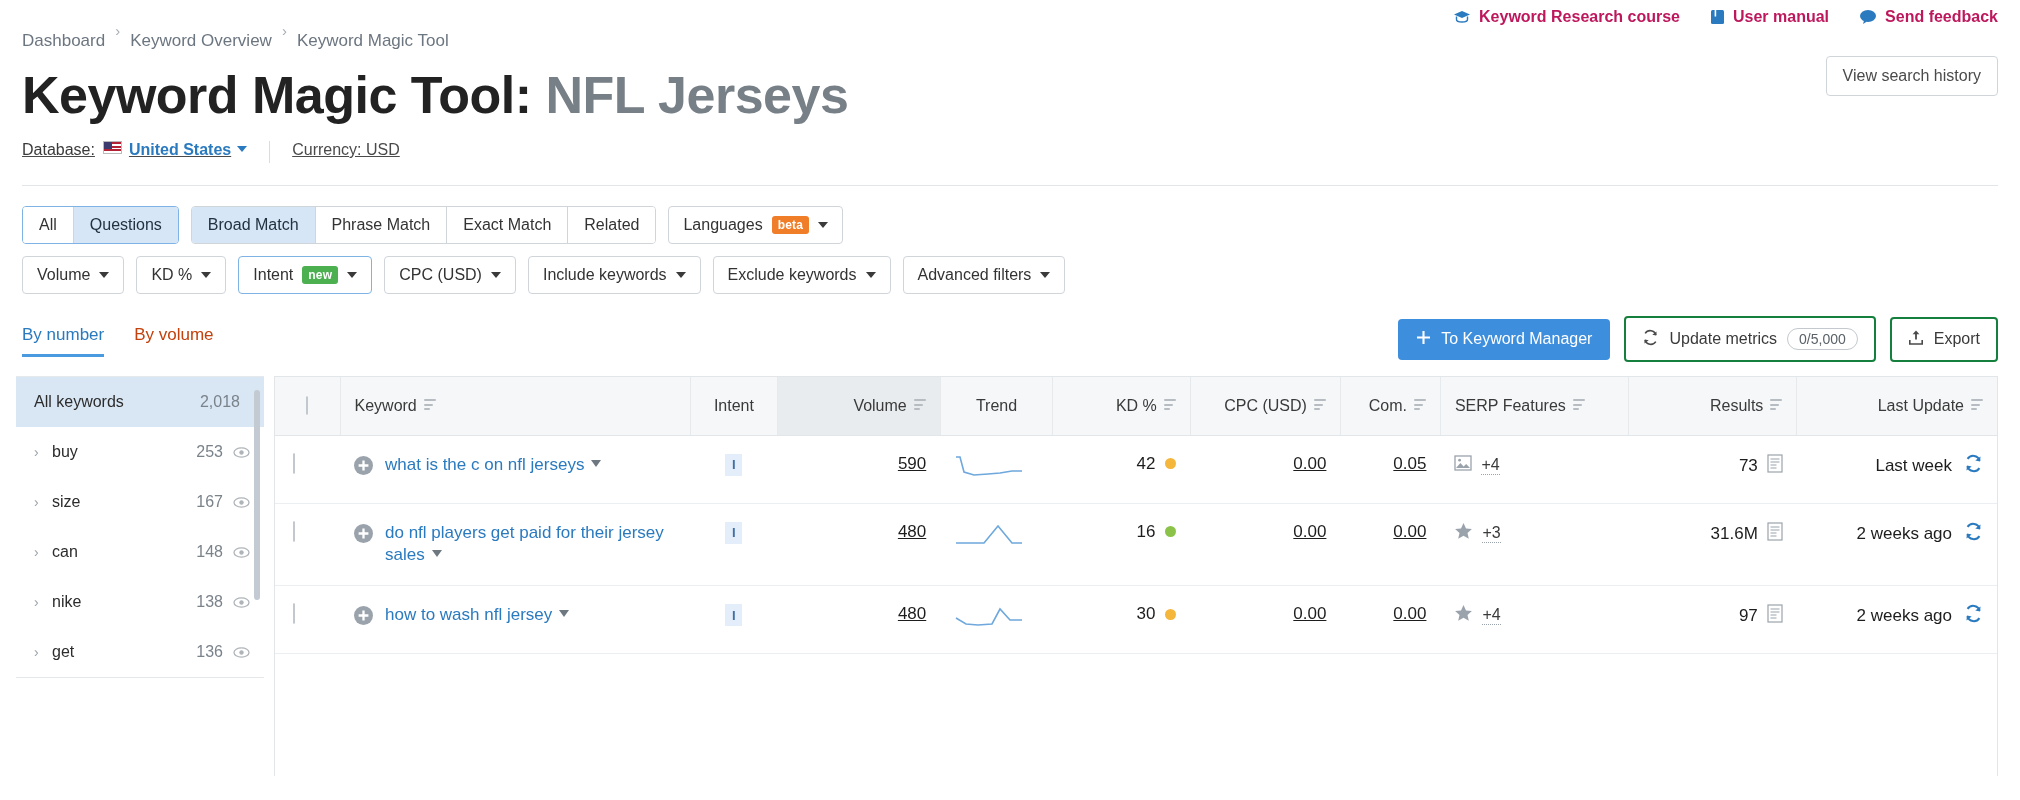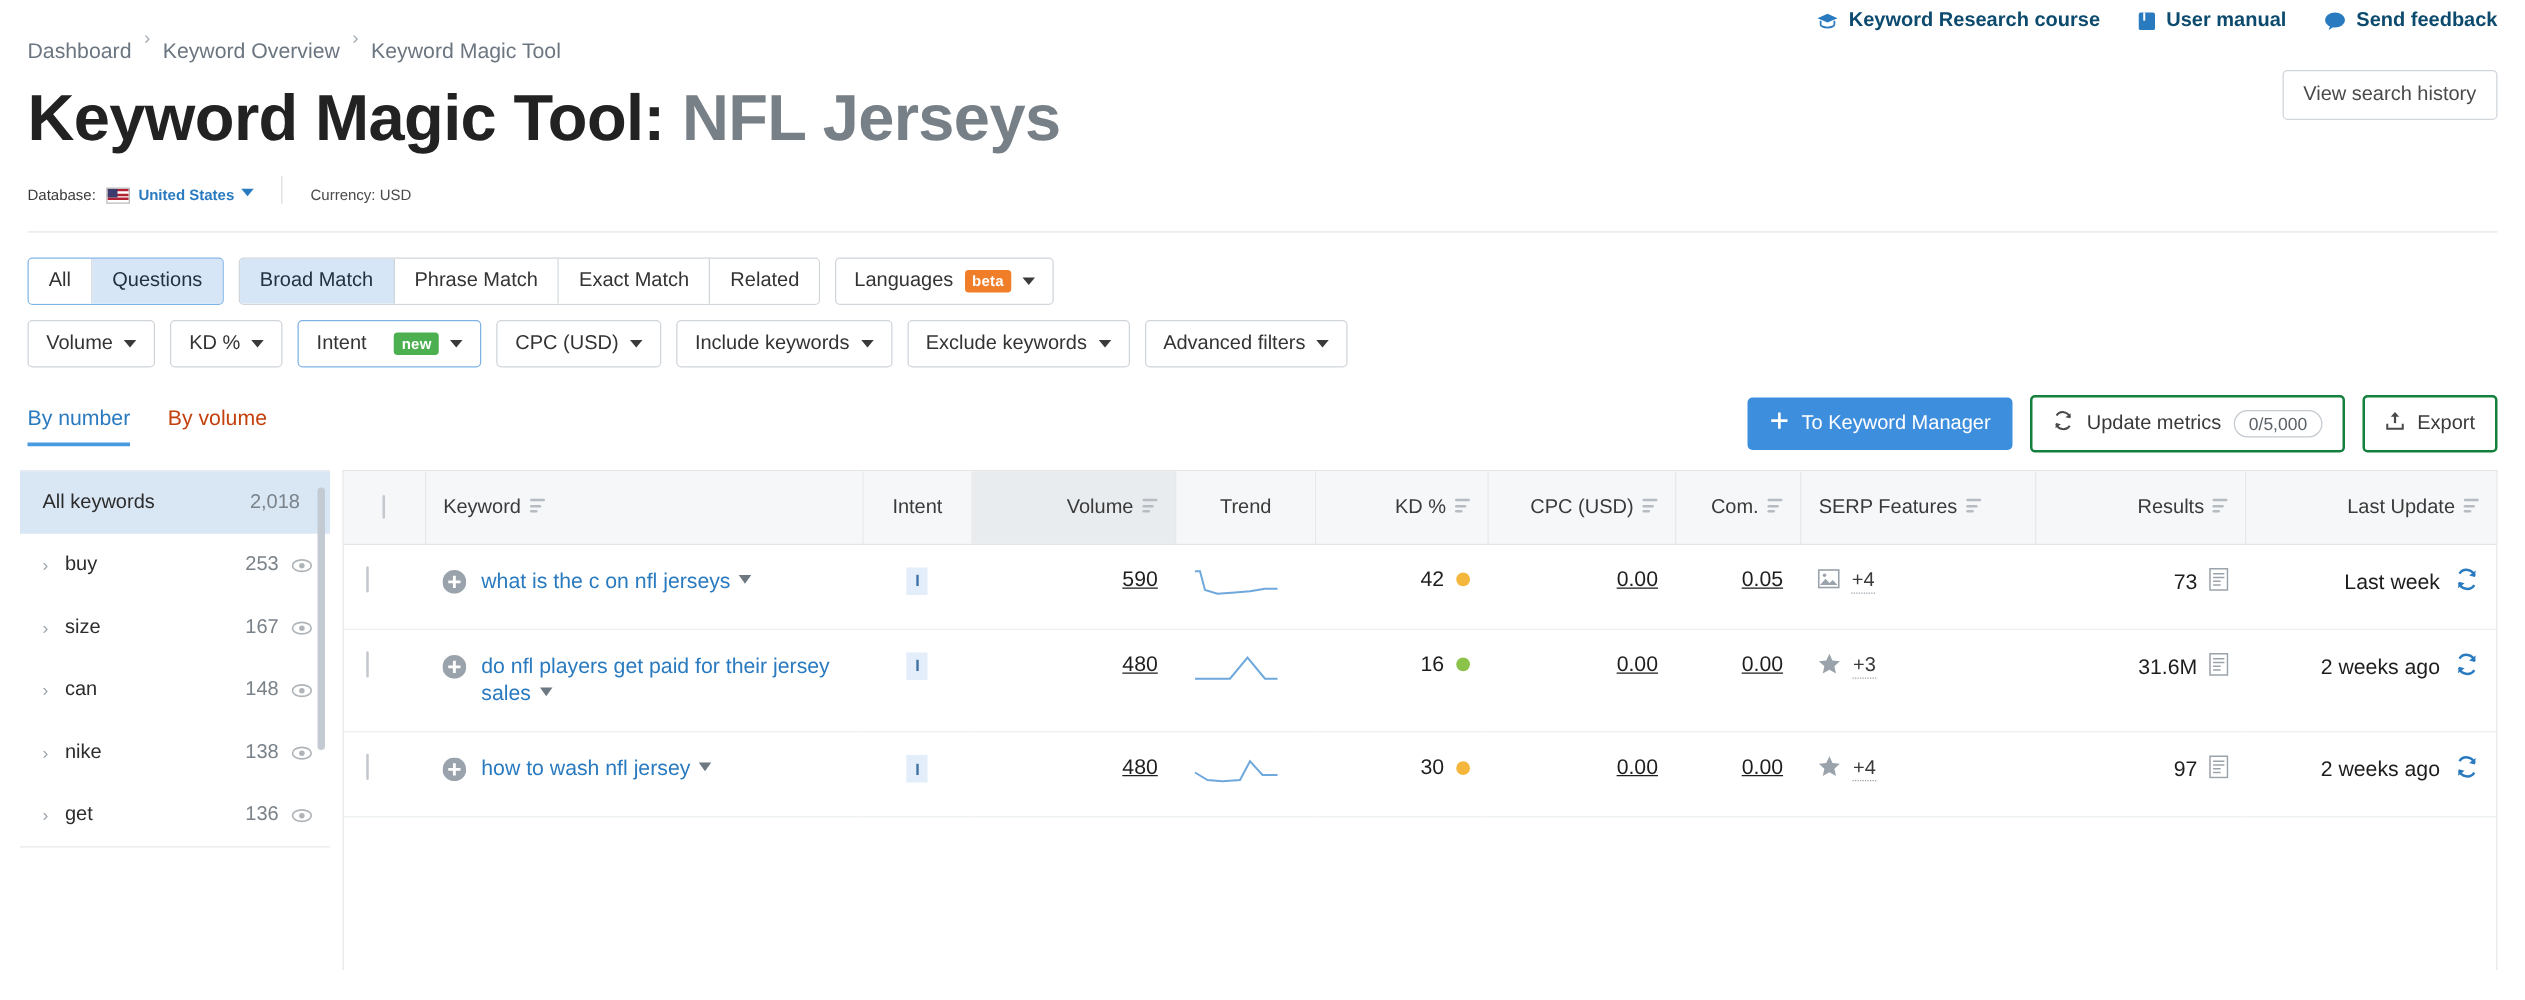--- a/index.html
+++ b/index.html
@@ -13,27 +13,27 @@
   a { text-decoration: none; }
 
   
   .header { position: relative; padding: 0 22px; }
   .breadcrumb { display: flex; align-items: center; gap: 10px; font-size: 17px; color: #6c7680; padding-top: 10px; }
   .breadcrumb .crumb { color: #6c7680; margin-top: 21px; }
   .breadcrumb .crumb.link { color: #6c7680; }
   .breadcrumb .sep { color: #a5adb5; font-size: 15px; }
 
   .toplinks { position: absolute; right: 22px; top: 8px; display: flex; align-items: center; gap: 30px; font-size: 16px; }
-  .toplink { display: flex; align-items: center; gap: 8px; color: #0c4a6e; font-weight: 600; }
+  .toplink { display: flex; align-items: center; gap: 8px; color: #be185d; font-weight: 600; }
   .toplink svg { display: block; }
 
   .page-title { font-size: 52px; font-weight: 700; letter-spacing: -0.5px; margin-top: 14px; color: #222; }
   .page-title .term { color: #777f87; font-weight: 700; }
 
-  .dbrow { display: flex; align-items: flex-end; gap: 0; font-size: 12px; color: #4a4a4a; margin-top: 16px; }
+  .dbrow { display: flex; align-items: flex-start; gap: 0; font-size: 16px; color: #4a4a4a; margin-top: 16px; text-decoration: underline; }
   .dbrow .label { color: #3a3a3a; }
   .flag { display: inline-block; width: 19px; height: 13px; margin: 0 7px 0 8px; position: relative; border: 1px solid #bbb; vertical-align: -1px; background: #fff; overflow: hidden; }
   .flag i { position: absolute; left: 0; right: 0; height: 1.85px; background: #b22234; }
   .flag u { position: absolute; left: 0; top: 0; width: 8px; height: 7px; background: #3c3b6e; }
   .db-link { color: #2a7abf; font-weight: 600; }
   .caret { display: inline-block; width: 0; height: 0; border-left: 5px solid transparent; border-right: 5px solid transparent; border-top: 6px solid currentColor; margin-left: 6px; vertical-align: 3px; }
   .vsep { display: inline-block; width: 1px; height: 22px; background: #d9dde1; margin: 0 22px; }
 
   .search-history {
     position: absolute; right: 22px; top: 56px;
@@ -59,21 +59,21 @@
 
   .pill {
     display: flex; align-items: center; gap: 9px;
     border: 1px solid #d0d5da; border-radius: 4px; background: #fff;
     padding: 9px 14px; font-size: 16px; color: #333; cursor: pointer; white-space: nowrap;
   }
   .pill.hl { border-color: #7fb3e5; }
   .chev { display: inline-block; width: 0; height: 0; border-left: 5px solid transparent; border-right: 5px solid transparent; border-top: 6px solid #3a3a3a; }
   .badge { font-size: 12px; font-weight: 700; color: #fff; border-radius: 3px; padding: 2px 6px; letter-spacing: .2px; }
   .badge.beta { background: #f07d28; }
-  .badge.new { background: #4caf50; margin-left: 13px; }
+  .badge.new { background: #4caf50; }
 
   
   .statsbar { display: flex; align-items: center; margin-top: 26px; padding: 0 22px; position: relative; height: 42px; }
   .tabs { display: flex; gap: 30px; width: 248px; }
   .tab { font-size: 17px; color: #c2410c; padding-bottom: 9px; cursor: pointer; }
   .tab.active { color: #2a7abf; border-bottom: 3px solid #4a9ae0; }
   .stats { display: flex; align-items: center; gap: 0; margin-left: 22px; font-size: 17px; color: #3a3a3a; }
   .stat { white-space: nowrap; }
   .stat b { font-weight: 700; color: #1d1d1d; }
   .stat-sep { width: 1px; height: 20px; background: #dfe3e6; margin: 0 18px; }

